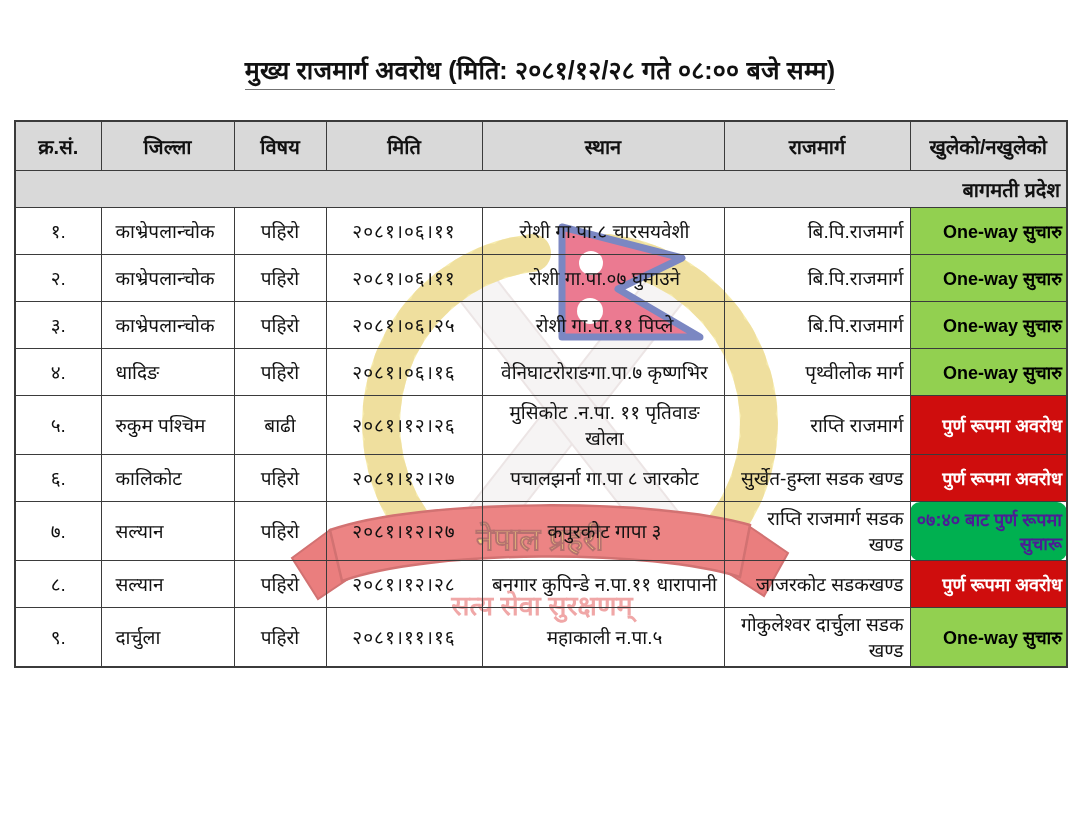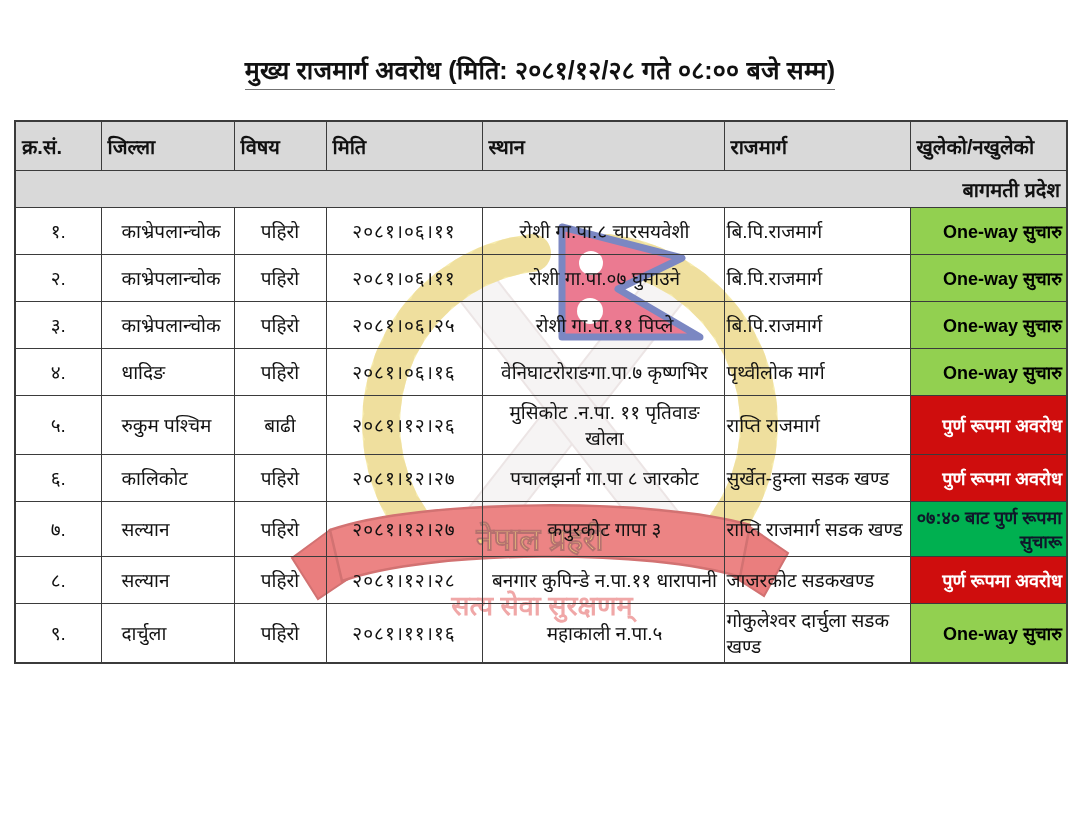--- a/index.html
+++ b/index.html
@@ -12,34 +12,34 @@
     display:inline-block;font-size:25px;font-weight:bold;letter-spacing:.2px;
     border-bottom:1px solid #737373;padding-bottom:3px;
   }
   .table-wrap{position:relative;margin:30px 0 0 14px;width:1052px;}
   .emblem{position:absolute;left:256px;top:84px;width:540px;height:432px;z-index:0;opacity:.62;}
   table{
     position:relative;z-index:1;border-collapse:collapse;table-layout:fixed;
     width:1052px;border:2px solid #3b3b3b;background:transparent;
   }
   th,td{border:1px solid #3b3b3b;font-size:19px;padding:3px 6px;vertical-align:middle;background:transparent;}
-  thead th{background:#D9D9D9;font-weight:bold;font-size:20px;height:42px;text-align:left;}
+  thead th{background:#D9D9D9;font-weight:bold;font-size:20px;height:42px;text-align:center;}
   tr.section-row td{background:#D9D9D9;font-weight:bold;font-size:20px;text-align:right;height:30px;}
   tr.data-row{height:47px;}
   td.cell-sn{text-align:center;}
-  td.cell-district{text-align:left;padding-left:20px;}
+  td.cell-district{text-align:left;padding-left:14px;}
   td.cell-subject{text-align:center;}
   td.cell-date{text-align:center;letter-spacing:1px;}
   td.cell-place{text-align:center;padding-left:9px;}
-  td.cell-highway{text-align:left;padding-left:2px;}
+  td.cell-highway{text-align:right;padding-left:14px;}
   td.cell-status{text-align:right;font-weight:bold;font-size:18px;padding:3px 4px;}
   .sec-2 td.cell-place{text-align:center;}
   .status-open{color:#000000;}
   .status-blocked{color:#ffffff;}
-  .status-resumed{color:#0f172a;}
+  .status-resumed{color:#4c1d95;border-radius:10px;}
   .wm-text{font-family:"Liberation Sans",sans-serif;font-weight:bold;text-anchor:middle;}
 </style>
 </head>
 <body>
 
 <div class="title-wrap">
   <span class="page-title">मुख्य राजमार्ग अवरोध (मिति: २०८१/१२/२८ गते ०८:०० बजे  सम्म)</span>
 </div>
 
 <div class="table-wrap">

